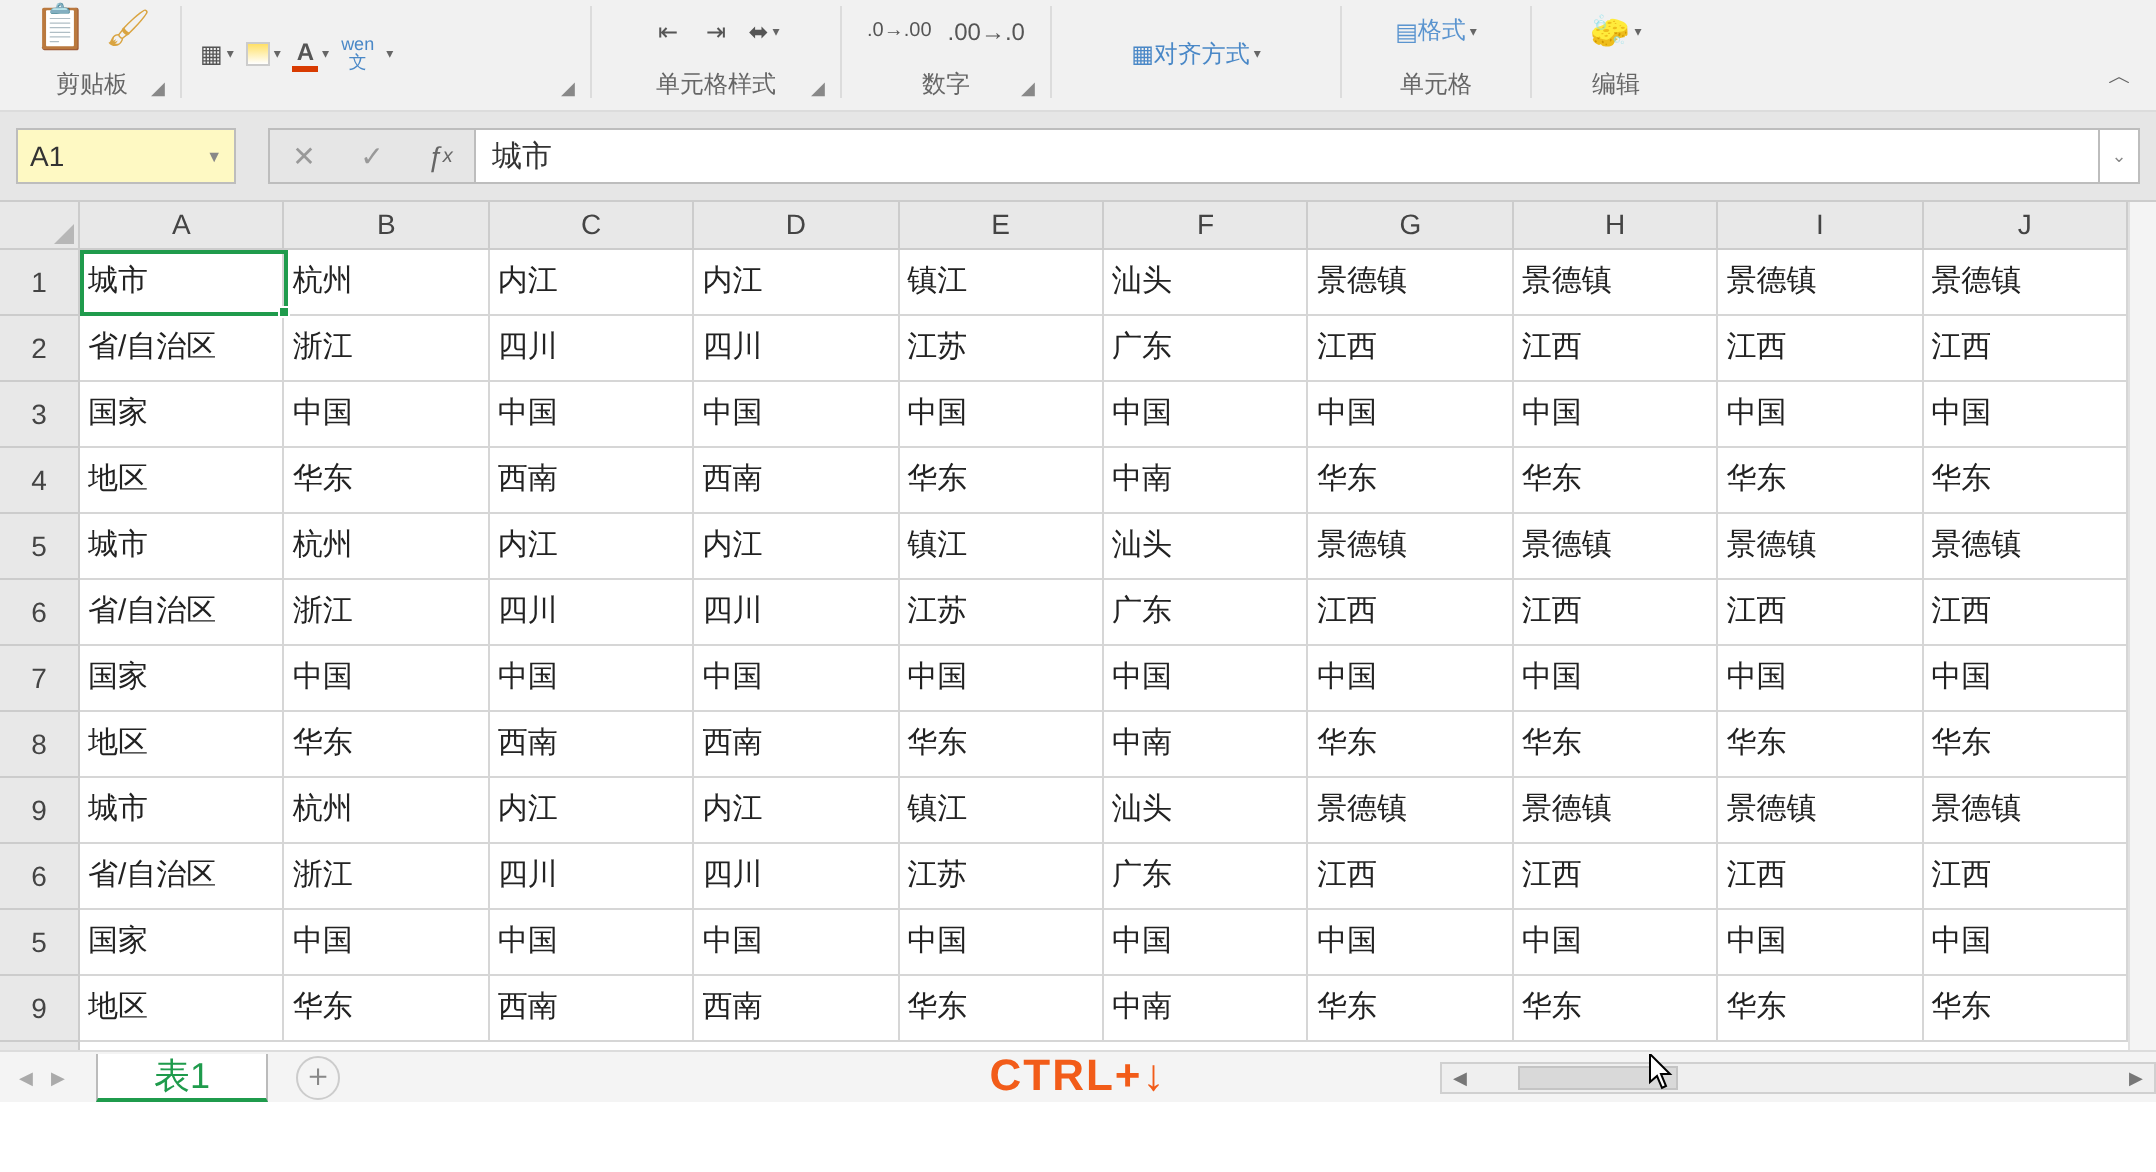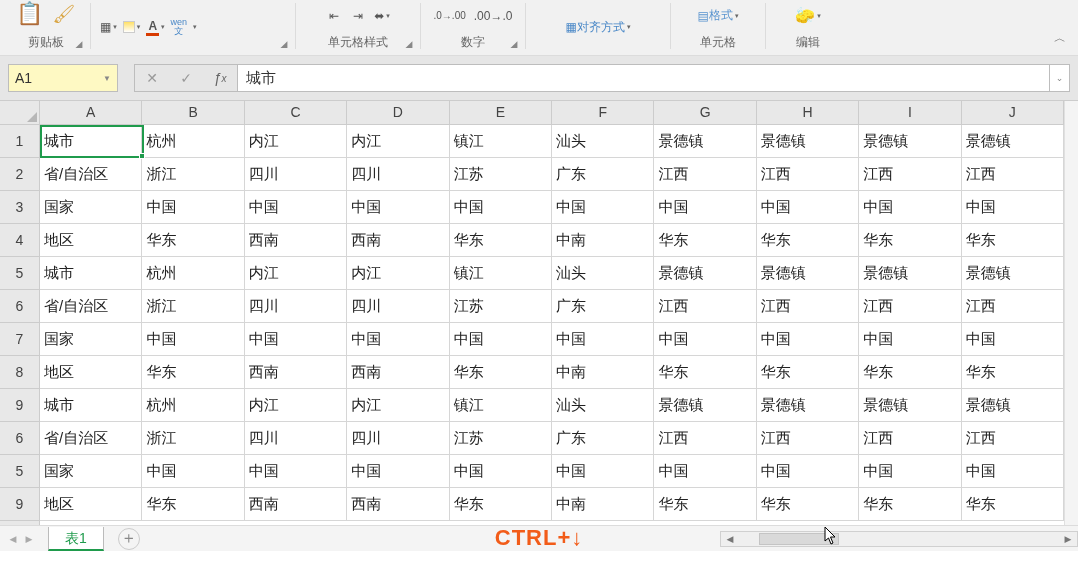--- a/index.html
+++ b/index.html
@@ -252,27 +252,27 @@
     gap: 2px;
     padding: 0 6px;
   }
   .tab-arrow {
     width: 14px; height: 16px;
     display:inline-flex; align-items:center; justify-content:center;
     color:#aaa; font-size:9px;
   }
   .sheet-tab {
     height: 24px;
-    padding: 0 16px;
+    padding: 0 28px;
     border: 1px solid #bbb;
     border-top: none;
     background: #fff;
     color: #1f9b4c;
     line-height: 23px;
-    font-size: 14px;
+    font-size: 18px;
     border-bottom: 2px solid #1f9b4c;
     margin-left: 6px;
   }
   .add-sheet {
     width: 22px; height: 22px;
     display:flex; align-items:center; justify-content:center;
     margin-left: 14px;
     color:#888;
     font-size: 16px;
     border:1px solid #ccc;

